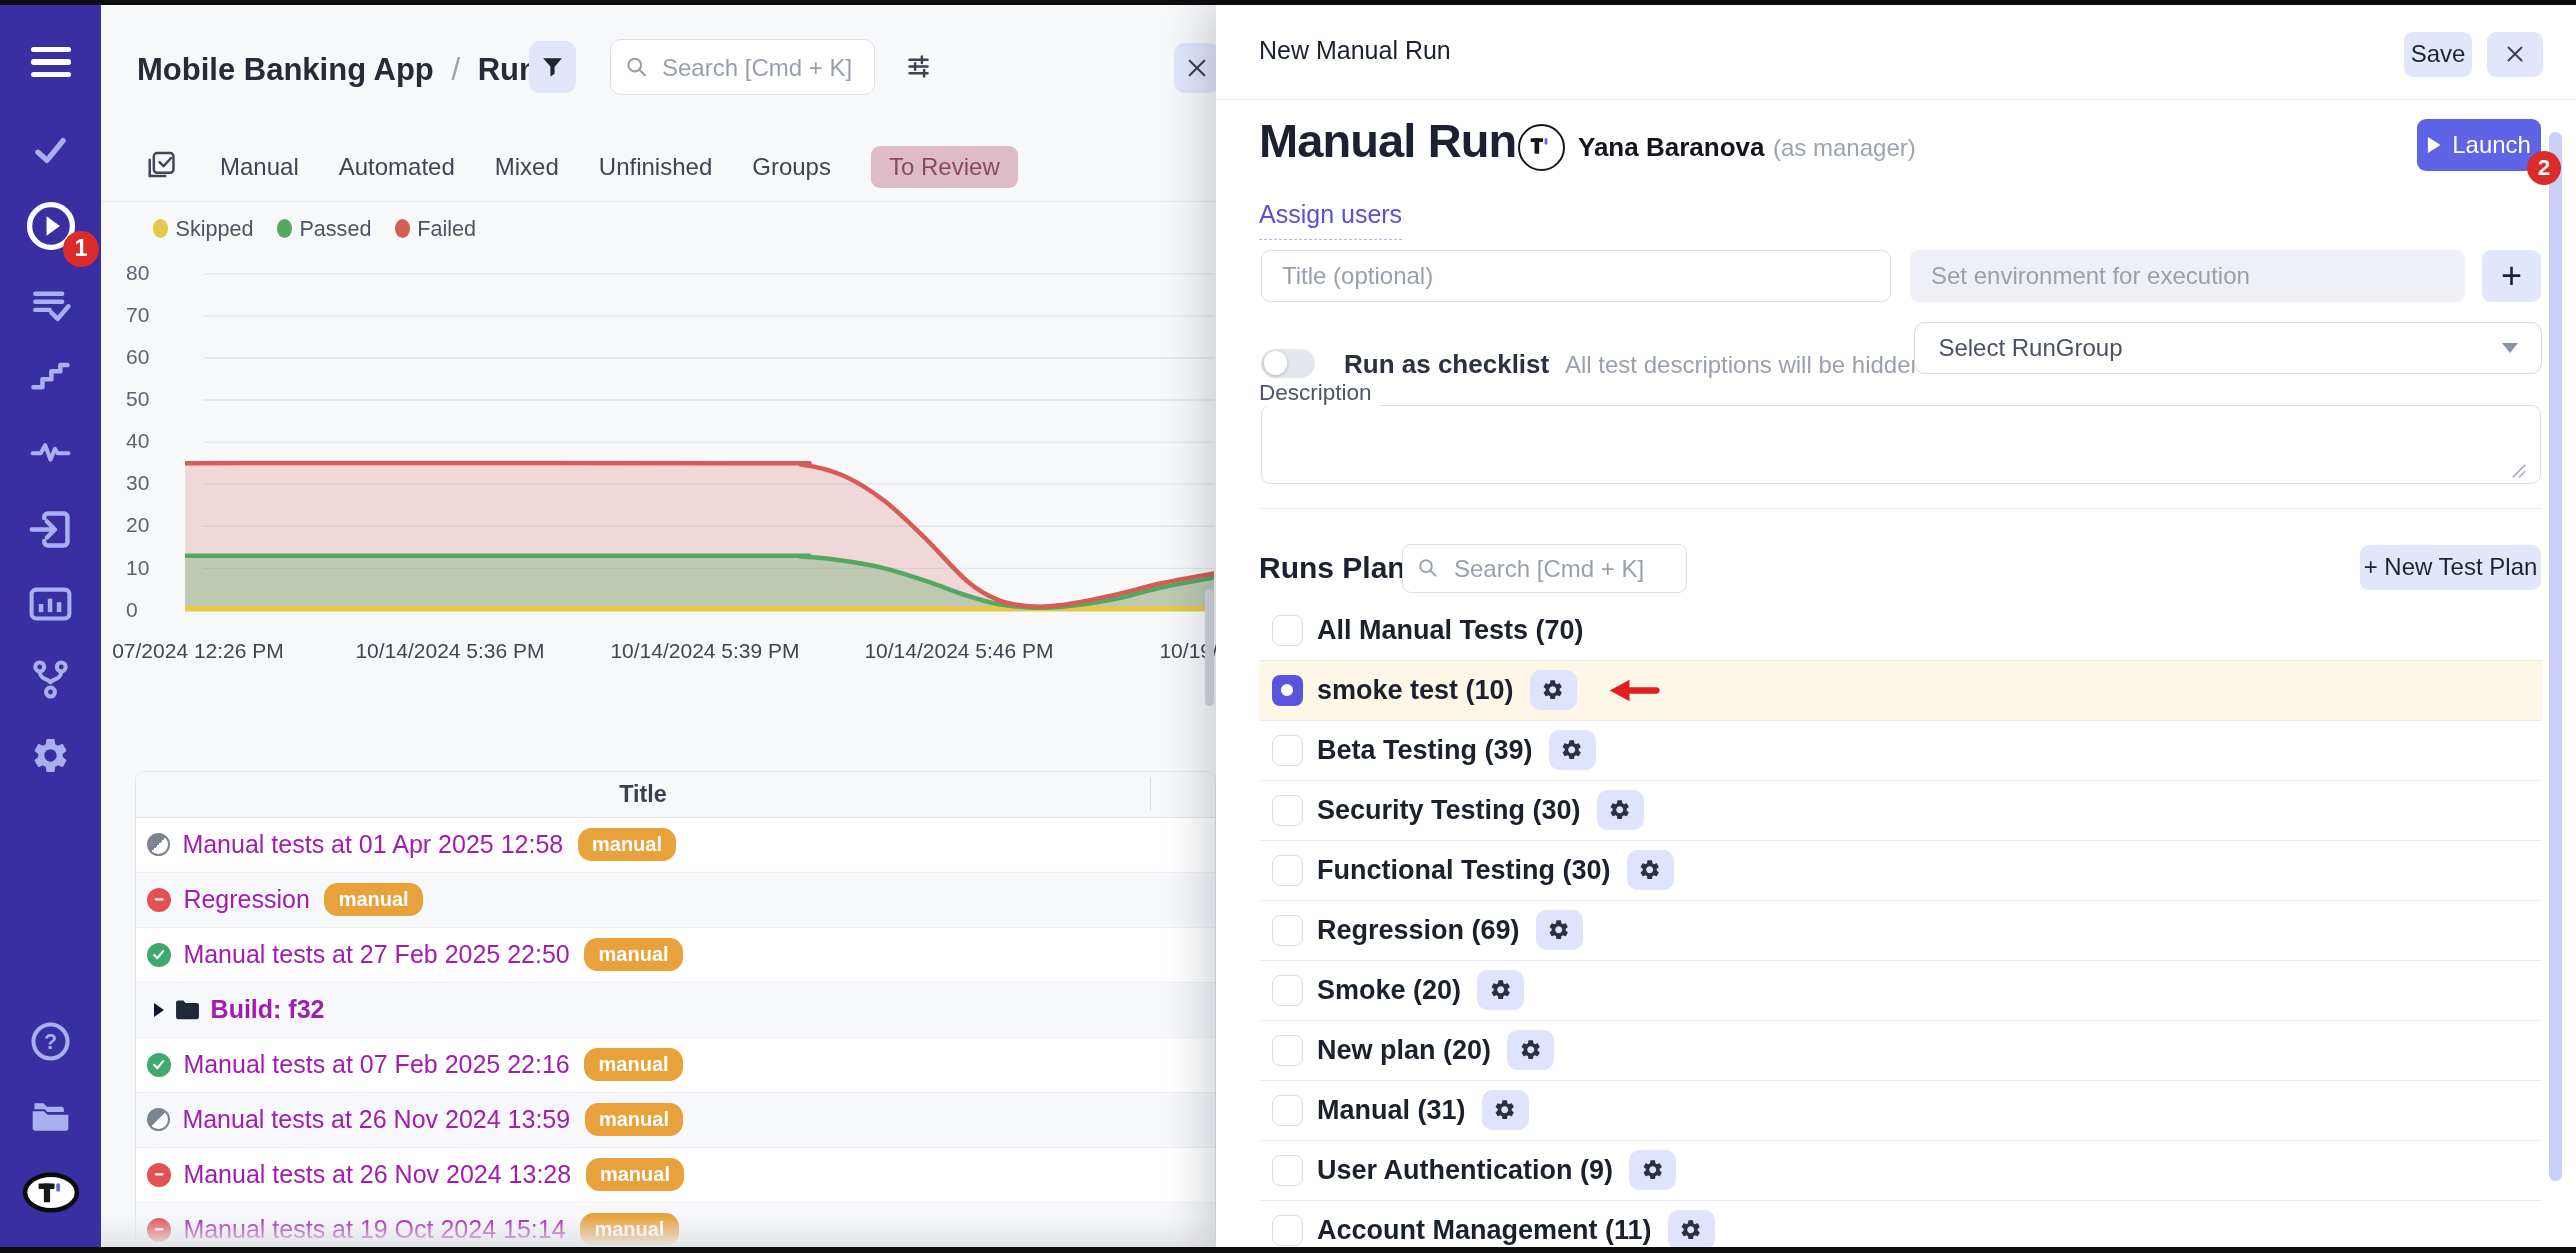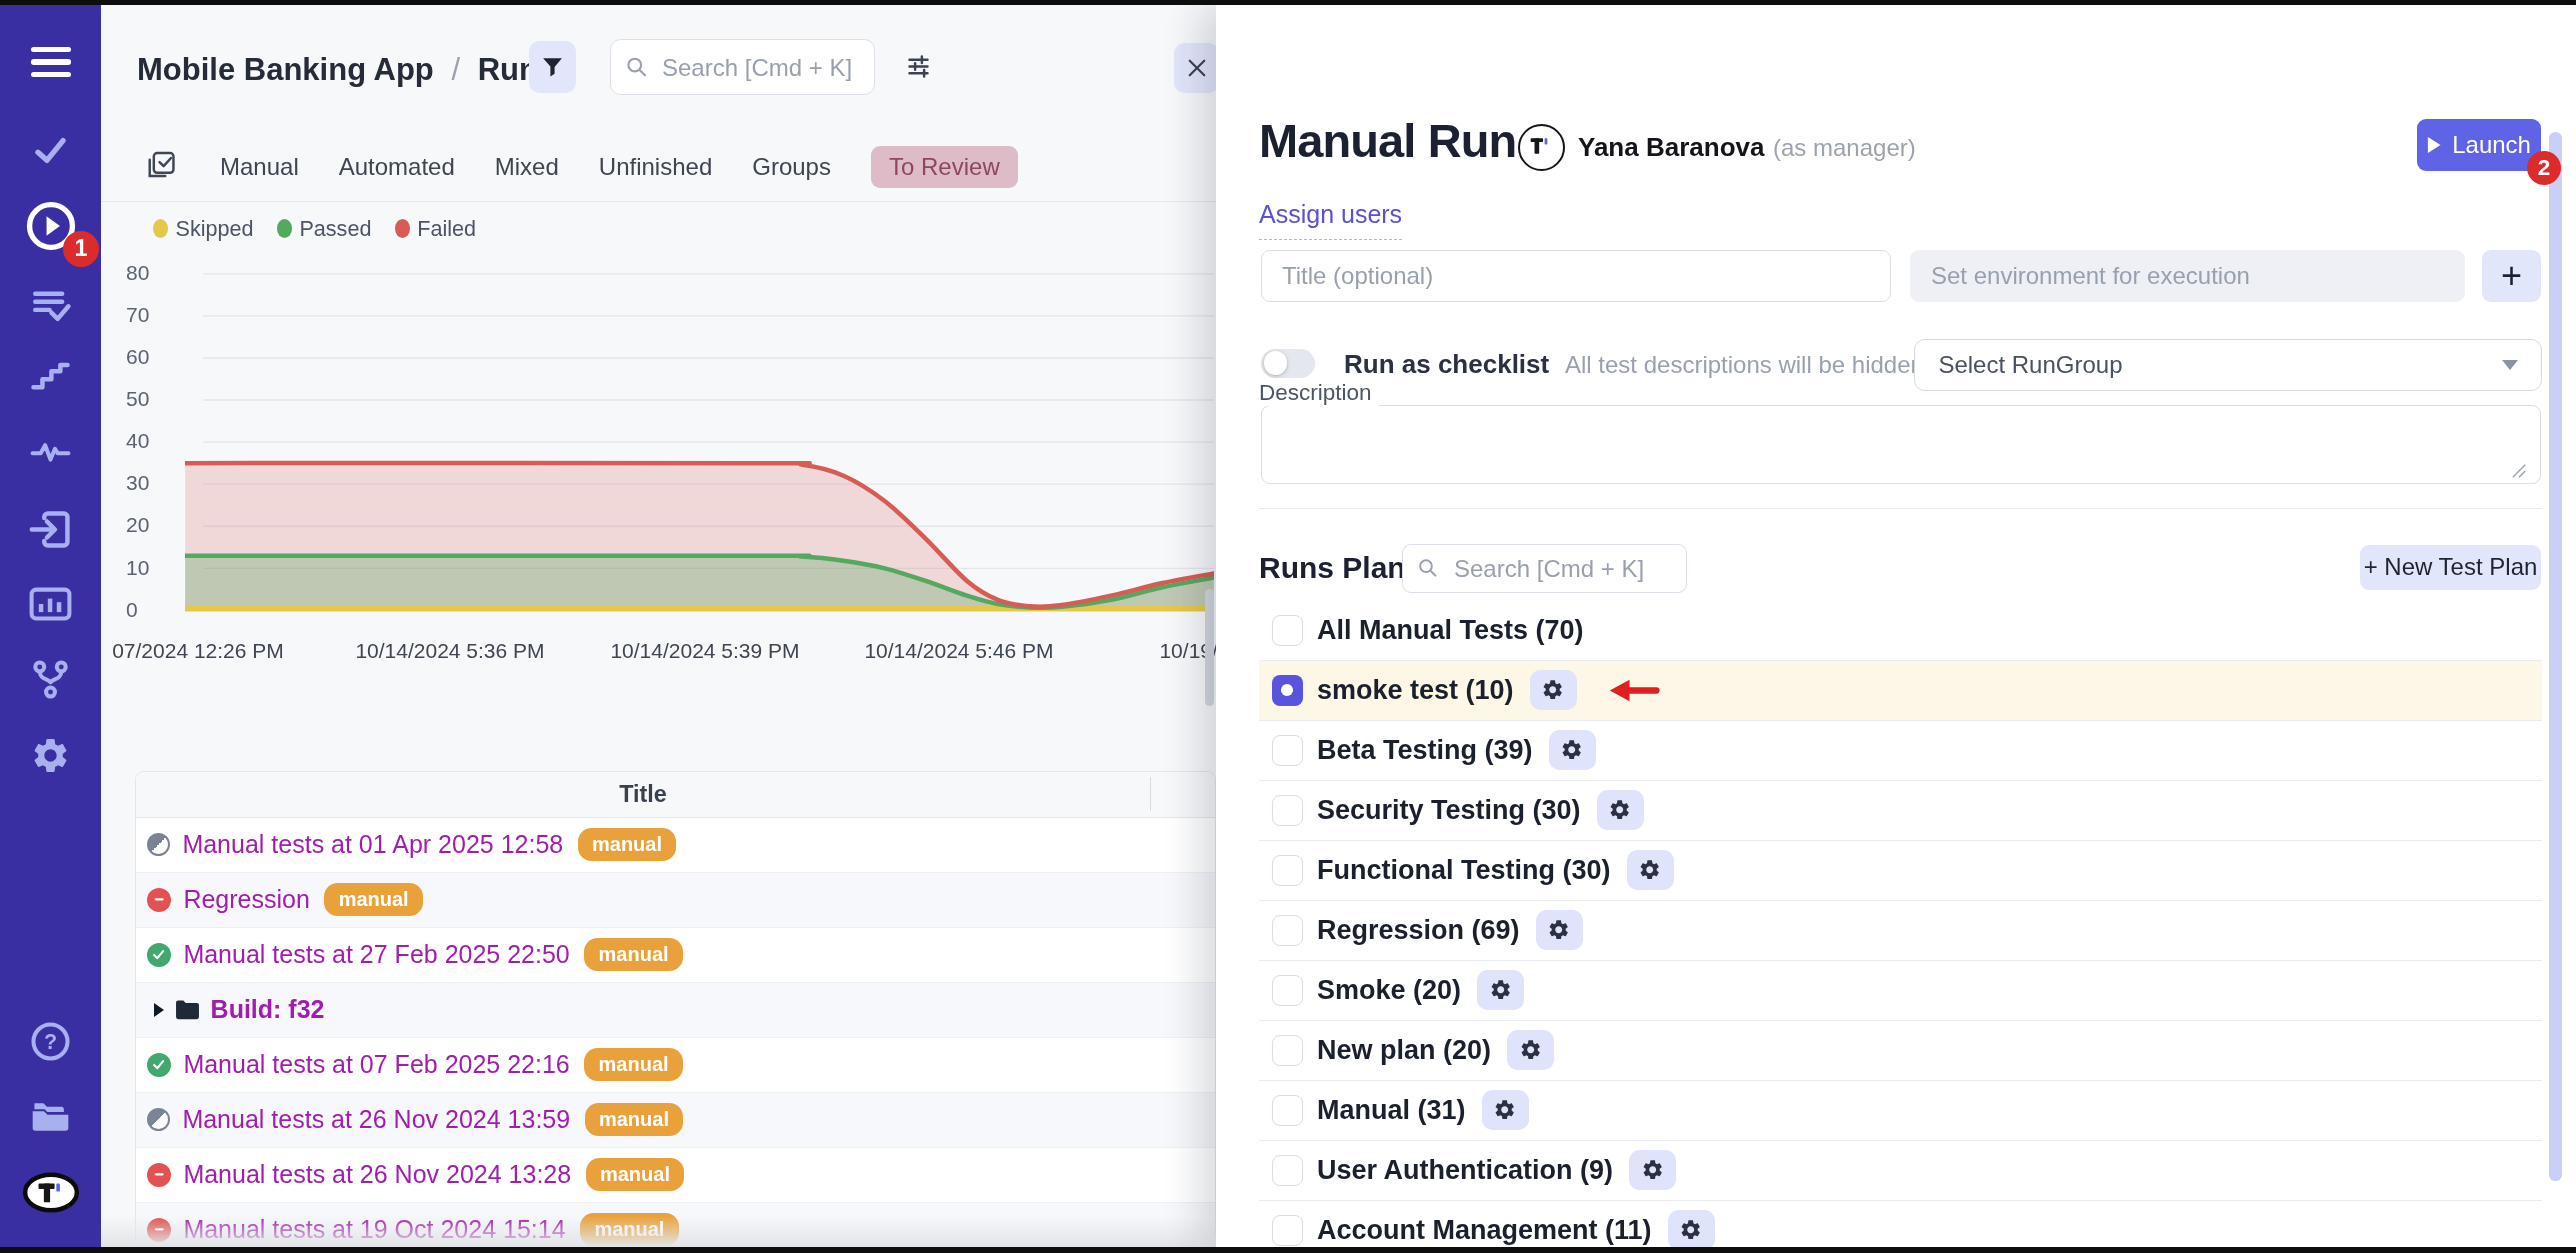--- a/index.html
+++ b/index.html
@@ -91,21 +91,21 @@
   .title-inp{left:45px;top:245px;width:630px;background:#fff;border:1.8px solid #d9dde8;}
   .env-inp{left:694px;top:245px;width:555px;background:#eef0f6;border:1.8px solid transparent;}
   .plus-btn{position:absolute;left:1266px;top:245px;width:59px;height:52px;background:#e2e6fb;border-radius:9px;
             display:flex;align-items:center;justify-content:center;font-size:36px;font-weight:300;color:#1b2130;cursor:pointer;}
 
   .toggle{position:absolute;left:45px;top:344px;width:54px;height:29px;border-radius:14.4px;background:#e4e7ed;cursor:pointer;}
   .toggle .knob{position:absolute;left:2.7px;top:2.7px;width:23.4px;height:23.4px;border-radius:50%;background:#fff;box-shadow:0 0.9px 3.6px rgba(0,0,0,.25);}
   .chk-label{position:absolute;left:128px;top:344px;font-size:26px;font-weight:700;color:#2b3140;white-space:nowrap;}
   .chk-note{position:absolute;left:349px;top:346px;font-size:24px;color:#9aa1ad;white-space:nowrap;}
   .rungroup{position:absolute;left:698px;top:317px;width:628px;height:52px;border:1.8px solid #d4d9e4;border-radius:10.8px;background:#fff;
-            box-sizing:border-box;display:flex;align-items:center;padding:0 23.4px;font-size:24px;color:#4a5160;cursor:pointer;margin-top:17px;}
+            box-sizing:border-box;display:flex;align-items:center;padding:0 23.4px;font-size:24px;color:#4a5160;cursor:pointer;}
   .rungroup .dd-caret{margin-left:auto;width:0;height:0;border-left:8px solid transparent;border-right:8px solid transparent;border-top:10px solid #8a93a6;}
 
   .desc-label{position:absolute;left:43px;top:375px;font-size:22.5px;color:#4b5563;background:#fff;padding-right:7.2px;z-index:2;}
   .desc-area{position:absolute;left:45px;top:400px;width:1280px;height:79px;border:1.8px solid #d9dde8;border-radius:9px;background:#fff;
              box-sizing:border-box;resize:none;outline:none;font-family:"Liberation Sans",sans-serif;font-size:23.4px;}
   .desc-grip{position:absolute;left:1295px;top:458px;}
   .rp-divider{position:absolute;left:43px;top:503px;width:1283px;height:0.9px;background:#e7e9ef;}
 
   .tp-heading{position:absolute;left:43px;top:546px;font-size:30px;font-weight:700;color:#1b2130;}
   .tp-search{position:absolute;left:186px;top:539px;width:285px;height:49px;background:#fff;border:1.8px solid #dcdfe9;border-radius:9px;box-sizing:border-box;}
@@ -396,20 +396,29 @@
             <span class="manual-badge">manual</span>
           </div>
         </div>
     </div>
 
     <div class="lp-scroll"></div>
     <div class="lp-fade"></div>
   </section>
 
   <section class="right-panel">
+    <div class="rp-header">
+      <div class="rp-title">New Manual Run</div>
+      <div class="pill-btn save-btn">Save</div>
+      <div class="pill-btn rp-close">
+        <svg width="18" height="18" viewBox="0 0 22 22">
+          <path d="M3 3l16 16M19 3L3 19" stroke="#3c4250" stroke-width="2.4" stroke-linecap="round"></path>
+        </svg>
+      </div>
+    </div>
 
     <h1 class="rp-heading" style="margin:0">Manual Run</h1>
     <div class="avatar">
       <svg width="31" height="25" viewBox="0 0 40 32">
         <rect x="6" y="4" width="16" height="5" rx="1" fill="#171717"></rect>
         <rect x="11" y="4" width="6" height="20" rx="1" fill="#171717"></rect>
         <rect x="24" y="4" width="3.6" height="8" rx="1" fill="#5f63e6"></rect>
       </svg>
     </div>
     <div class="owner-name">Yana Baranova</div>

